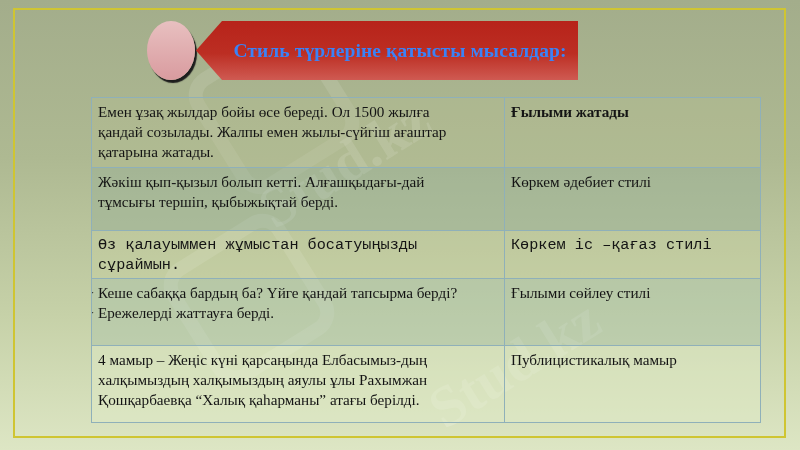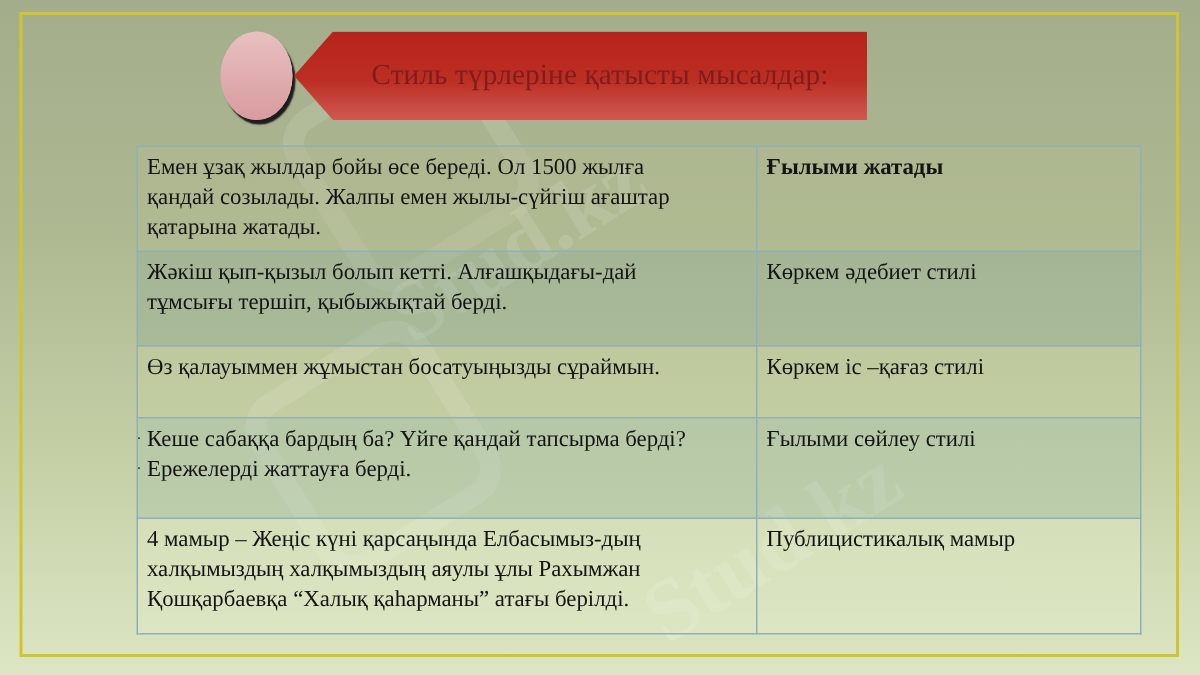--- a/index.html
+++ b/index.html
@@ -68,23 +68,23 @@
       filter: drop-shadow(2px 3px 0 #222);
     }
     .title-text {
       position: absolute;
       left: 222px;
       top: 21px;
       width: 356px;
       height: 59px;
       line-height: 59px;
       text-align: center;
-      color: #7f1d1d;
+      color: #3b82f6;
       font-family: "Liberation Serif", serif;
-      font-weight: normal;
+      font-weight: bold;
       font-size: 19.5px;
       letter-spacing: 0.1px;
     }
 
     .styles-table {
       position: absolute;
       left: 91px;
       top: 97px;
       width: 670px;
       border-collapse: collapse;
@@ -94,21 +94,21 @@
     }
     .styles-table td {
       border: 1.5px solid #8fb0b9;
       vertical-align: top;
       padding: 4px 6px 2px 6px;
       line-height: 20px;
     }
     .styles-table td.ex { width: 400px; }
     .styles-table tr.r0 { height: 70px; background: rgba(180,190,145,0.35); }
     .styles-table tr.r1 { height: 63px; background: rgba(150,175,150,0.45); }
-    .styles-table tr.r2 { height: 48px; background: rgba(200,210,160,0.35); }
+    .styles-table tr.r2 { height: 48px; background: rgba(200,210,160,0.35); font-family: Liberation Mono, monospace; }
     .styles-table tr.r3 { height: 67px; background: rgba(170,195,170,0.45); }
     .styles-table tr.r4 { height: 77px; background: rgba(225,235,200,0.45); }
     .styles-table td.bold { font-weight: bold; }
     .bullet-line { position: relative; display: block; }
     .bullet-mark {
       position: absolute;
       left: -7px;
       top: 0;
       font-size: 10px;
     }

